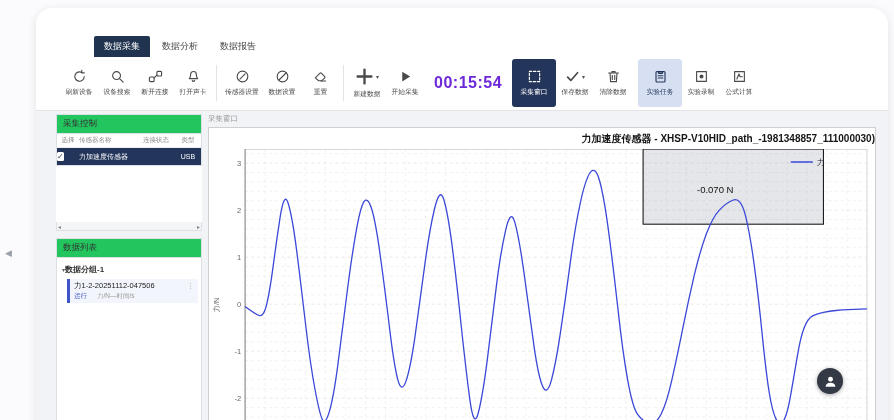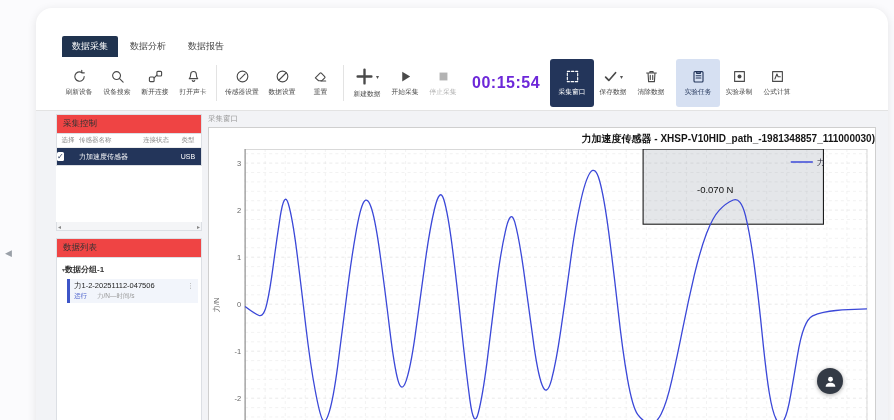--- a/index.html
+++ b/index.html
@@ -7,21 +7,21 @@
   .page { position:relative; width:894px; height:420px; background:#fbfbfd; overflow:hidden; }
 
   .collapse-arrow { position:absolute; left:5px; top:248px; font-size:9px; color:#9aa0a8; cursor:pointer; }
 
   .app-card { position:absolute; left:36px; top:8px; width:852px; height:440px; background:#fff;
               border-radius:16px; box-shadow:0 2px 10px rgba(0,0,0,.10); overflow:hidden; }
 
   
   .tabs { position:absolute; left:26px; top:28px; display:flex; gap:2px; }
   .tab { font-size:9px; padding:4px 10px; color:#444; border-radius:2px 2px 0 0; cursor:pointer; white-space:nowrap; }
-  .tab.active { background:#20334f; color:#fff; }
+  .tab.active { background:#20334f; color:#fff;margin-left:32px; }
 
   
   .toolbar { position:absolute; left:24px; top:49px; right:12px; height:52px; display:flex; align-items:center;text-align:right; }
   .tb-btn { width:38px; height:48px; display:flex; flex-direction:column; align-items:center; justify-content:center;
             gap:3px; font-size:7.5px; color:#4a4a4a; border-radius:3px; cursor:pointer; flex:none; }
   .tb-btn .lbl { white-space:nowrap; transform:scale(.9); }
   .tb-btn svg { width:15px; height:15px; display:block; }
   .tb-btn.big-icon svg { width:19px; height:19px; }
   .tb-btn.wide { width:42px; }
   .tb-btn.dark { background:#23355a; color:#fff; width:44px; }
@@ -31,21 +31,21 @@
   .caret { font-size:6px; margin-left:2px; color:#555; }
   .divider { width:1px; height:36px; background:#e3e3e3; margin:0 4px; flex:none; }
   .timer { font-size:16px; font-weight:bold; color:#6d28d9; margin:0 10px; letter-spacing:.5px; white-space:nowrap; flex:none; }
   .gap6 { width:6px; flex:none; }
 
   
   .content { position:absolute; left:0; right:0; top:102px; bottom:0; background:#f2f3f6; border-top:1px solid #e3e3e3; }
 
   
   .left-panel { position:absolute; left:20px; top:3px; width:146px; bottom:-20px; display:flex; flex-direction:column; }
-  .panel-header { background:#ef4444; border:1px solid #dcdfe4; font-size:8.5px; color:#333; padding:3px 6px; }
+  .panel-header { background:#22c55e; border:1px solid #dcdfe4; font-size:8.5px; color:#333; padding:3px 6px; }
   .sensor-table { background:#fff; border:1px solid #dcdfe4; border-top:none; }
   .sensor-head { display:flex; font-size:6.5px; color:#888; padding:2px 0; border-bottom:1px solid #eee; }
   .sensor-head span { text-align:center; }
   .c0{width:22px;} .c1{width:58px;text-align:left !important;} .c2{width:38px;} .c3{width:26px;}
   .sensor-row { display:flex; align-items:center; background:#23355a; color:#fff; font-size:7px; height:17px; cursor:pointer; }
   .checkbox { width:9px; height:9px; background:#fff; border-radius:1.5px; margin:0 auto; color:#23355a;
               font-size:8px; line-height:9px; text-align:center; }
   .status-dot { width:5px; height:5px; border-radius:50%; background:#35c24d; margin:0 auto; }
   .cell-type { text-align:center; width:26px; }
   .sensor-empty { height:56px; background:#fff; }
@@ -176,28 +176,20 @@
           </div>
           <span class="lbl">新建数据</span>
         </div>
         <div class="tb-btn">
           <div class="tb-iconrow">
             <svg viewBox="0 0 16 16" fill="none" stroke="currentColor" stroke-width="1.2" stroke-linecap="round" stroke-linejoin="round">
               <path d="M4.5 2.8v10.4L13 8z" fill="currentColor" stroke="none"></path>
             </svg>
           </div>
           <span class="lbl">开始采集</span>
-        </div>
-        <div class="tb-btn disabled">
-          <div class="tb-iconrow">
-            <svg viewBox="0 0 16 16" fill="none" stroke="currentColor" stroke-width="1.2" stroke-linecap="round" stroke-linejoin="round">
-              <rect x="3.8" y="3.8" width="8.4" height="8.4" fill="currentColor" stroke="none"></rect>
-            </svg>
-          </div>
-          <span class="lbl">停止采集</span>
         </div>
         <div class="timer">00:15:54</div>
         <div class="tb-btn dark">
           <div class="tb-iconrow">
             <svg viewBox="0 0 16 16" fill="none" stroke="currentColor" stroke-width="1.2" stroke-linecap="round" stroke-linejoin="round">
               <rect x="2.5" y="2.5" width="11" height="11" stroke-dasharray="2.6 1.8"></rect>
             </svg>
           </div>
           <span class="lbl">采集窗口</span>
         </div>

